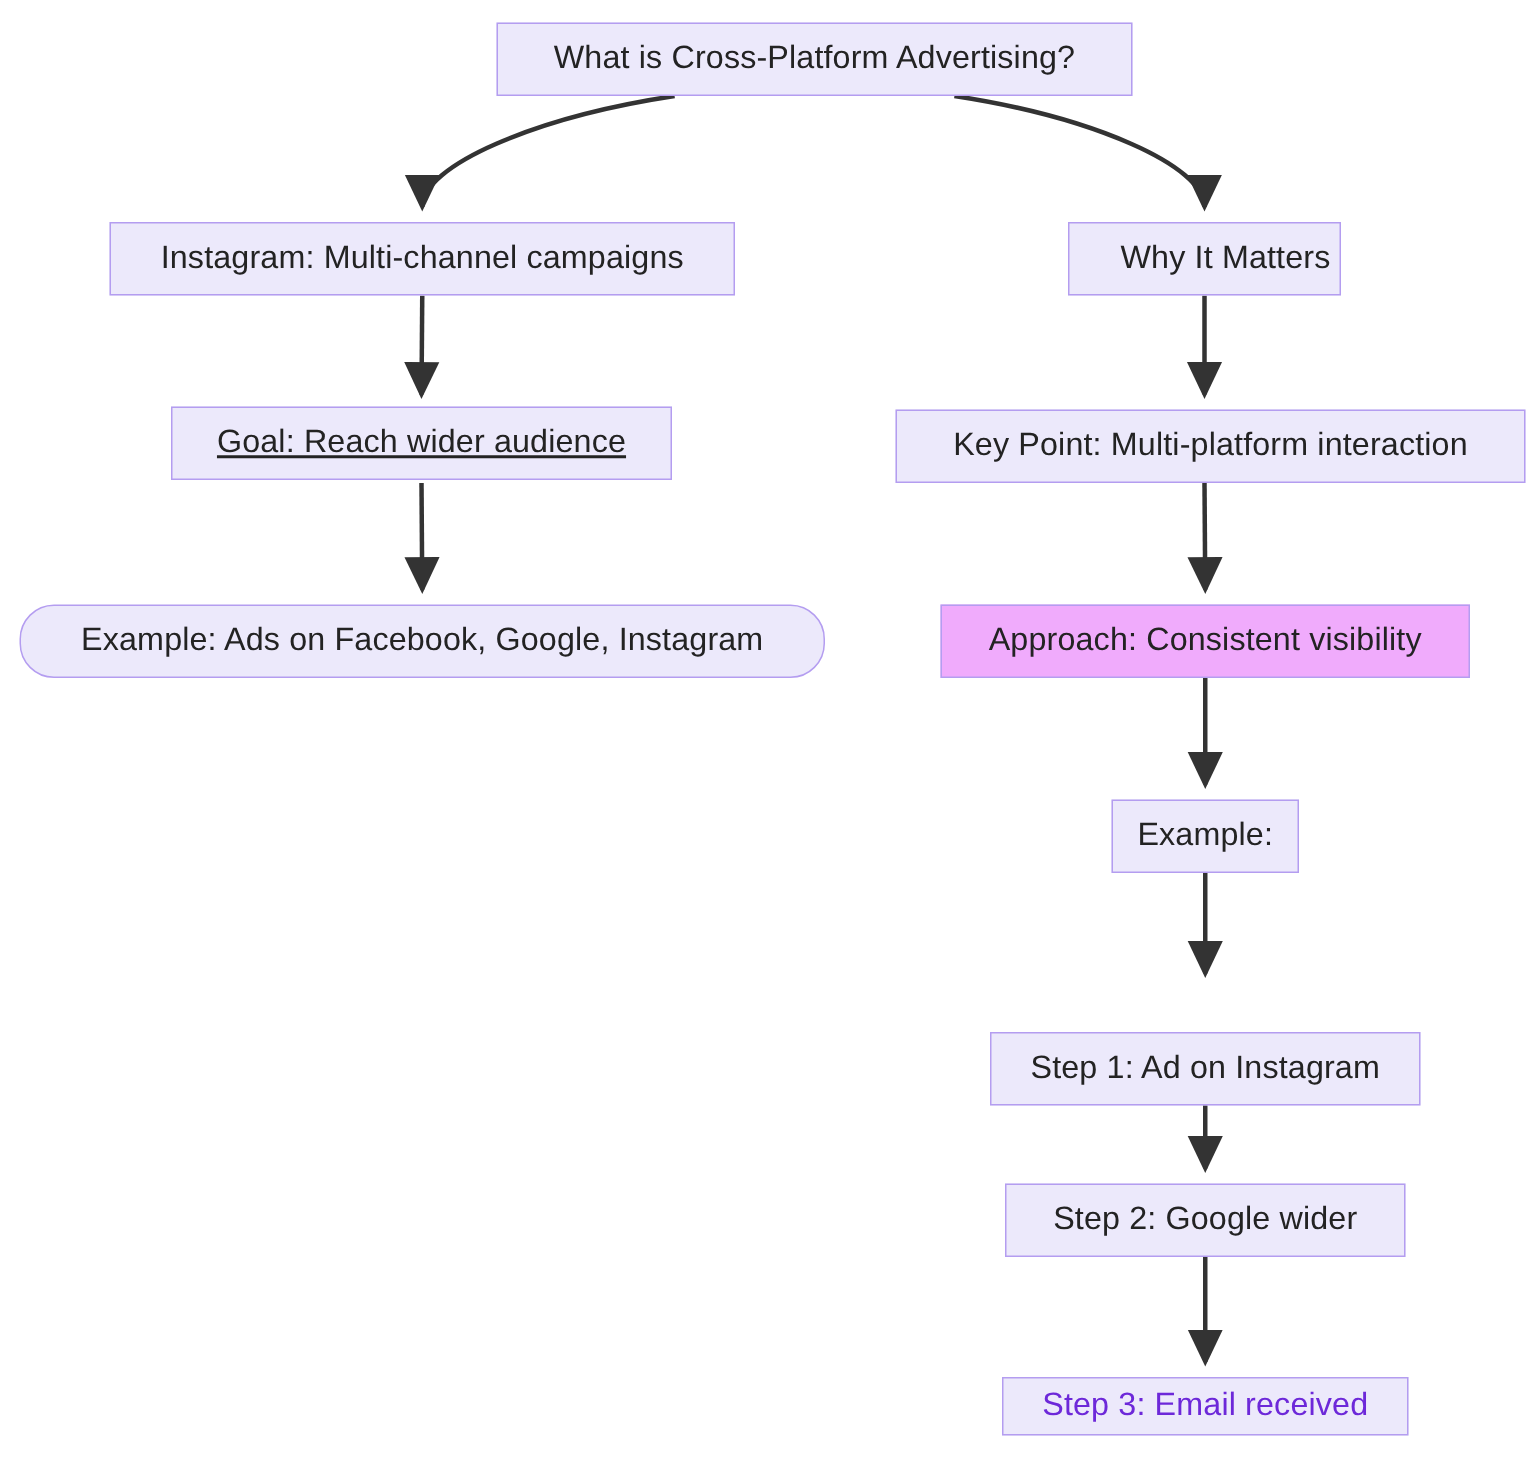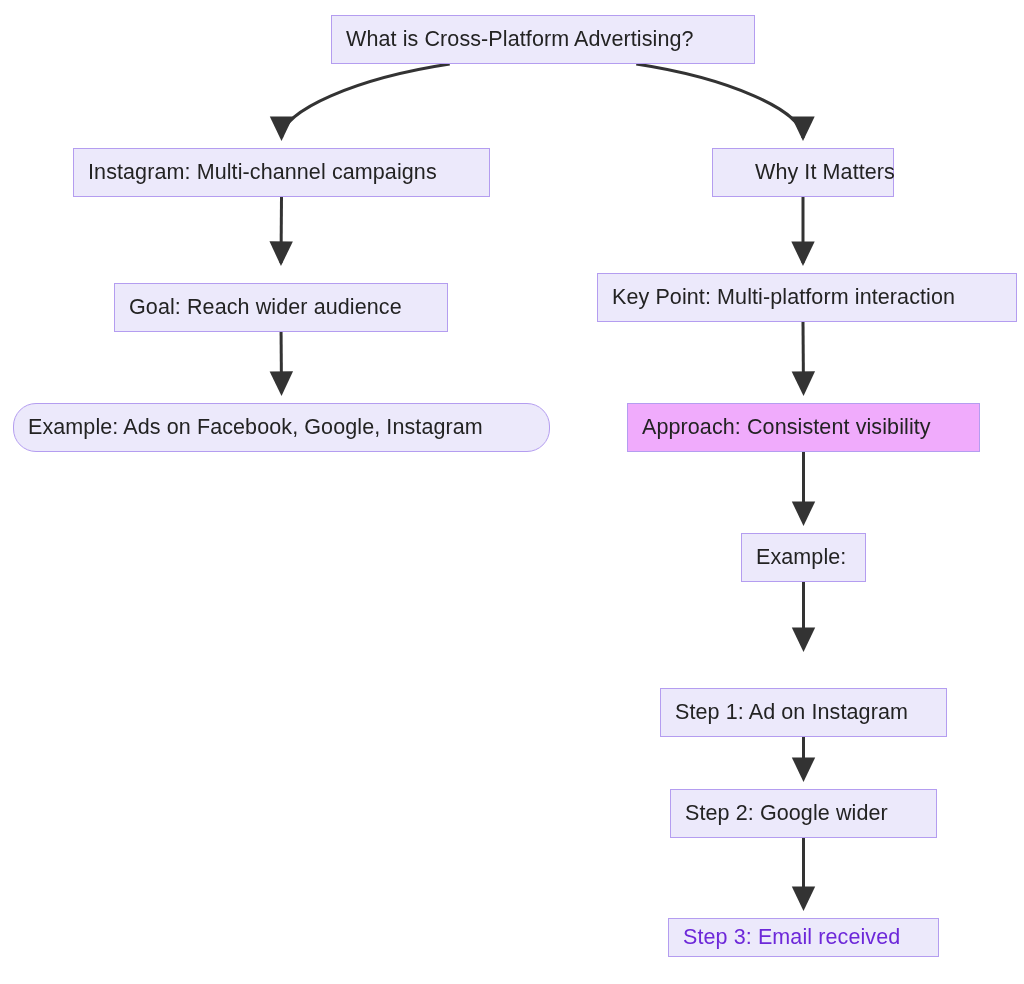--- a/index.html
+++ b/index.html
@@ -28,21 +28,21 @@
     height: 984px;
     pointer-events: none;
   }
   .node {
     position: absolute;
     box-sizing: border-box;
     background: #ece9fb;
     border: 1.6px solid #b49df0;
     display: flex;
     align-items: center;
-    justify-content: flex-start;
+    justify-content: center;
     color: #232323;
     font-size: 21.5px;
     line-height: 1;
     letter-spacing: 0.1px;
     white-space: nowrap;
     padding: 0 14px;
   }
   .node-label {
     display: block;
     transform: translateY(-0.5px);
@@ -76,21 +76,21 @@
   <div id="nodes">
       <div class="node" style="left: 331px; top: 15px; width: 424px; height: 49px; background: rgb(236, 233, 251); border-color: rgb(180, 157, 240); color: rgb(35, 35, 35);">
         <span class="node-label">What is Cross-Platform Advertising?</span>
       </div>
       <div class="node" style="left: 73px; top: 148px; width: 417px; height: 49px; background: rgb(236, 233, 251); border-color: rgb(180, 157, 240); color: rgb(35, 35, 35);">
         <span class="node-label">Instagram: Multi-channel campaigns</span>
       </div>
       <div class="node" style="left: 712px; top: 148px; width: 182px; height: 49px; background: rgb(236, 233, 251); border-color: rgb(180, 157, 240); color: rgb(35, 35, 35); padding-left: 42px;">
         <span class="node-label">Why It Matters</span>
       </div>
-      <div class="node" style="left: 114px; top: 283px; width: 334px; height: 49px; background: rgb(236, 233, 251); border-color: rgb(180, 157, 240); color: rgb(35, 35, 35);">
+      <div class="node" style="left: 114px; top: 271px; width: 334px; height: 49px; background: rgb(236, 233, 251); border-color: rgb(180, 157, 240); color: rgb(35, 35, 35); text-decoration: underline;">
         <span class="node-label">Goal: Reach wider audience</span>
       </div>
       <div class="node" style="left: 597px; top: 273px; width: 420px; height: 49px; background: rgb(236, 233, 251); border-color: rgb(180, 157, 240); color: rgb(35, 35, 35);">
         <span class="node-label">Key Point: Multi-platform interaction</span>
       </div>
       <div class="node" style="left: 13px; top: 403px; width: 537px; height: 49px; background: rgb(236, 233, 251); border-color: rgb(180, 157, 240); color: rgb(35, 35, 35); border-radius: 23px;">
         <span class="node-label">Example: Ads on Facebook, Google, Instagram</span>
       </div>
       <div class="node" style="left: 627px; top: 403px; width: 353px; height: 49px; background: #f0abfc; border-color: rgb(180, 157, 240); color: rgb(35, 35, 35);">
         <span class="node-label">Approach: Consistent visibility</span>

